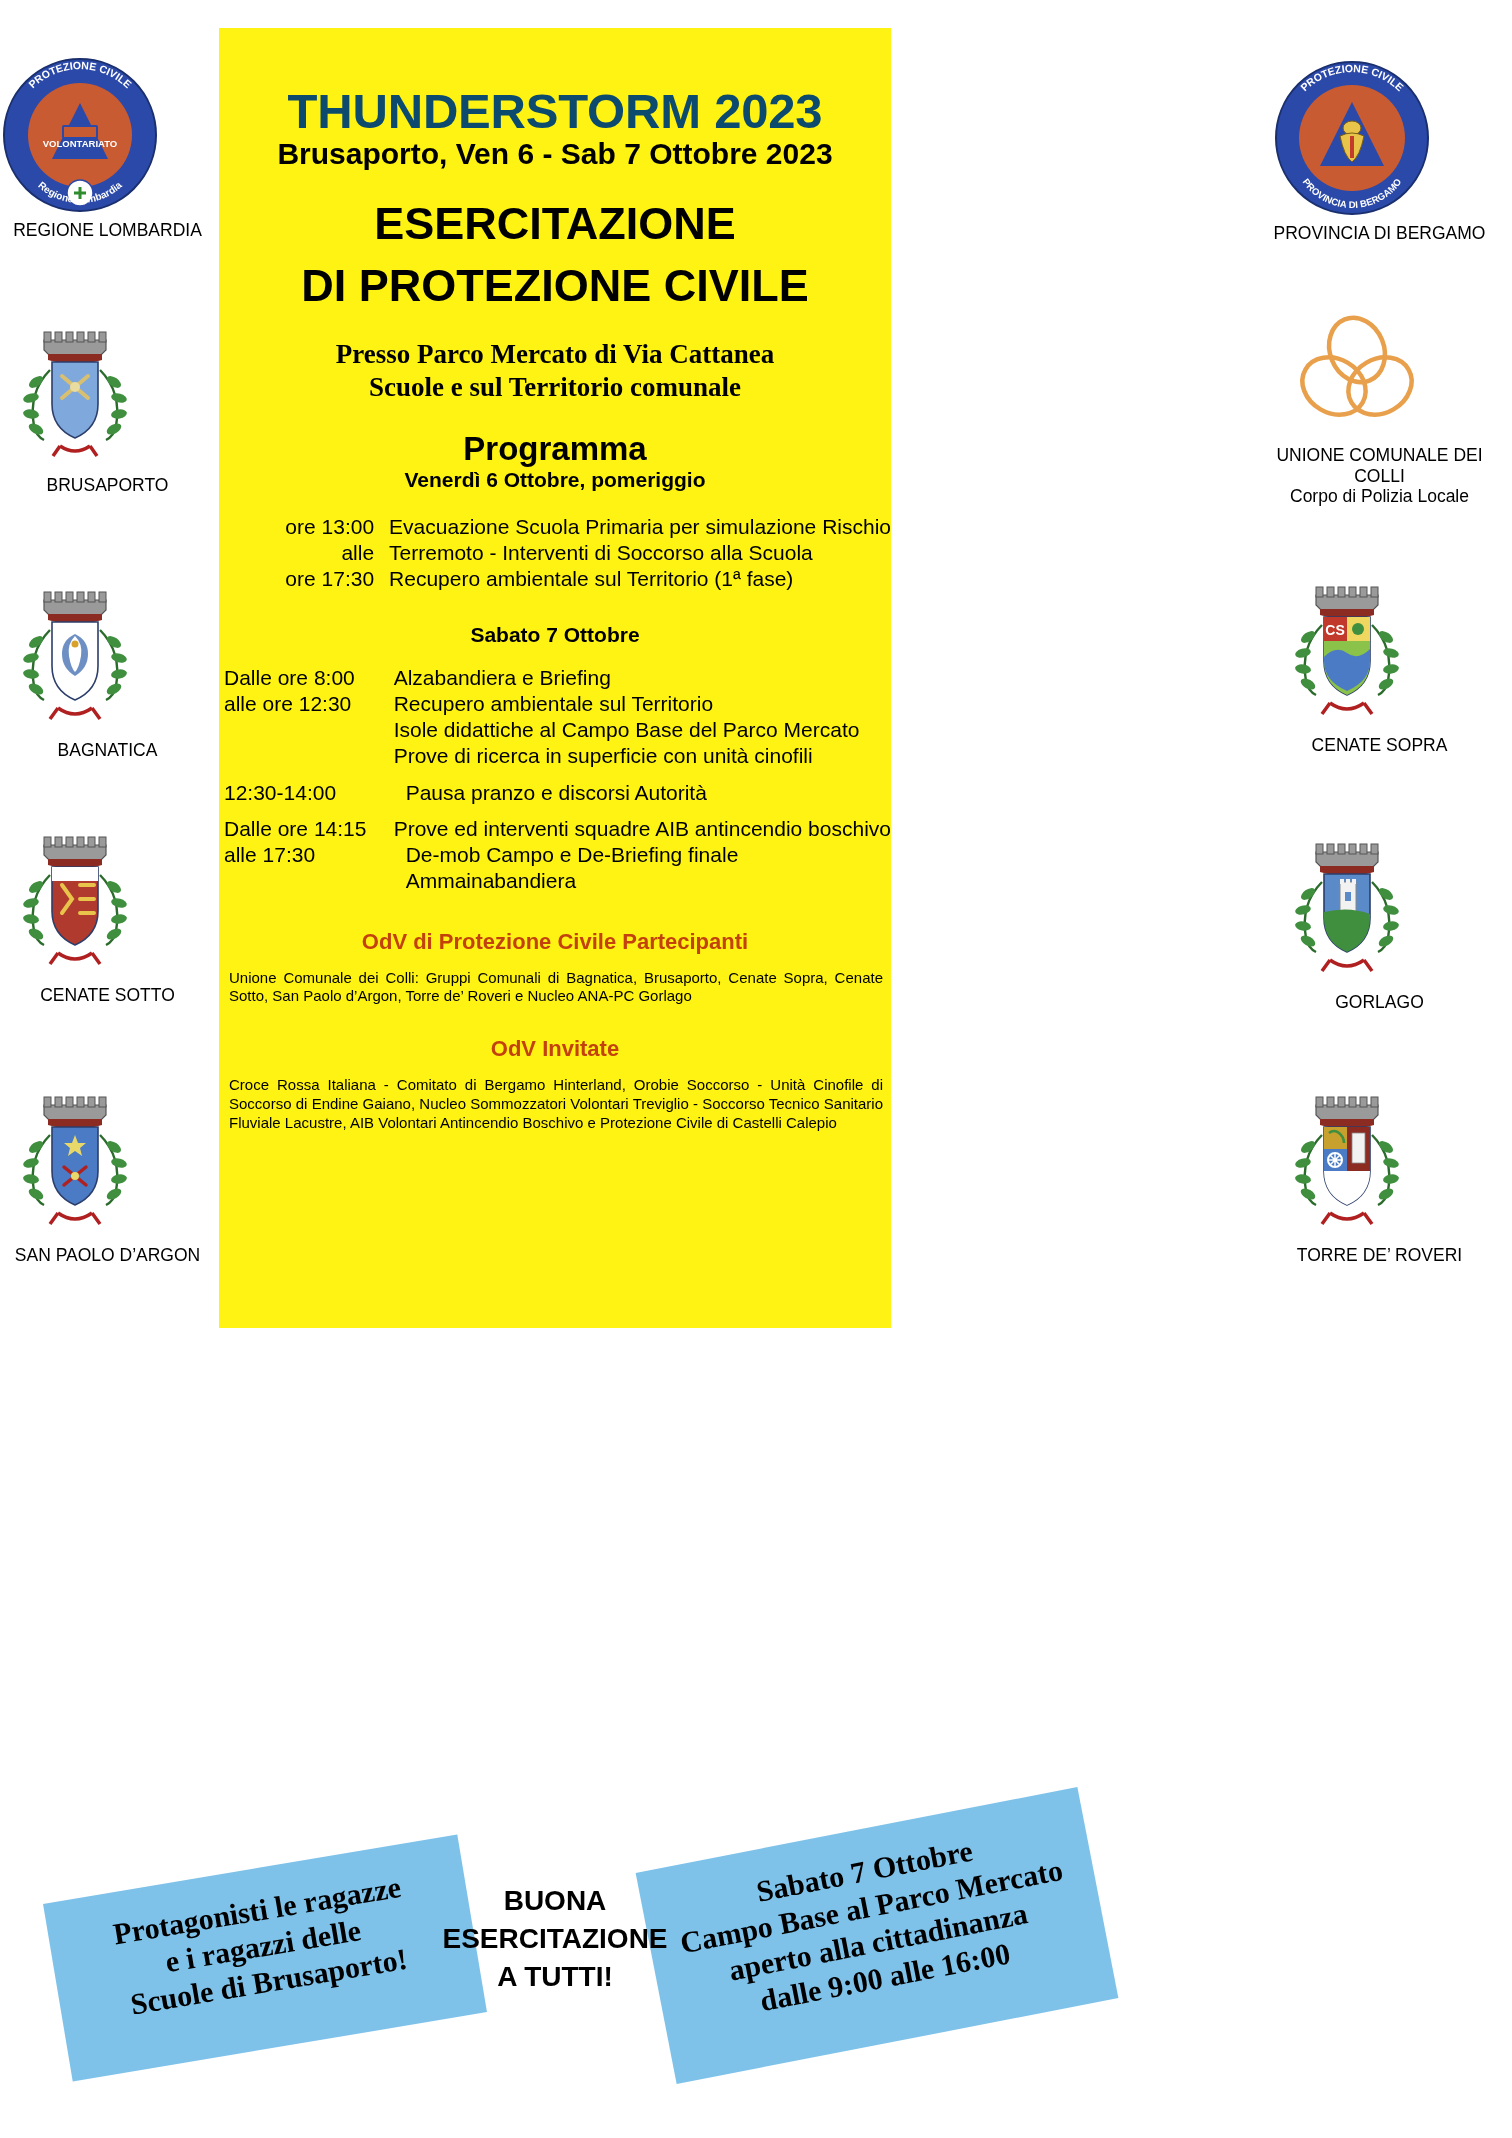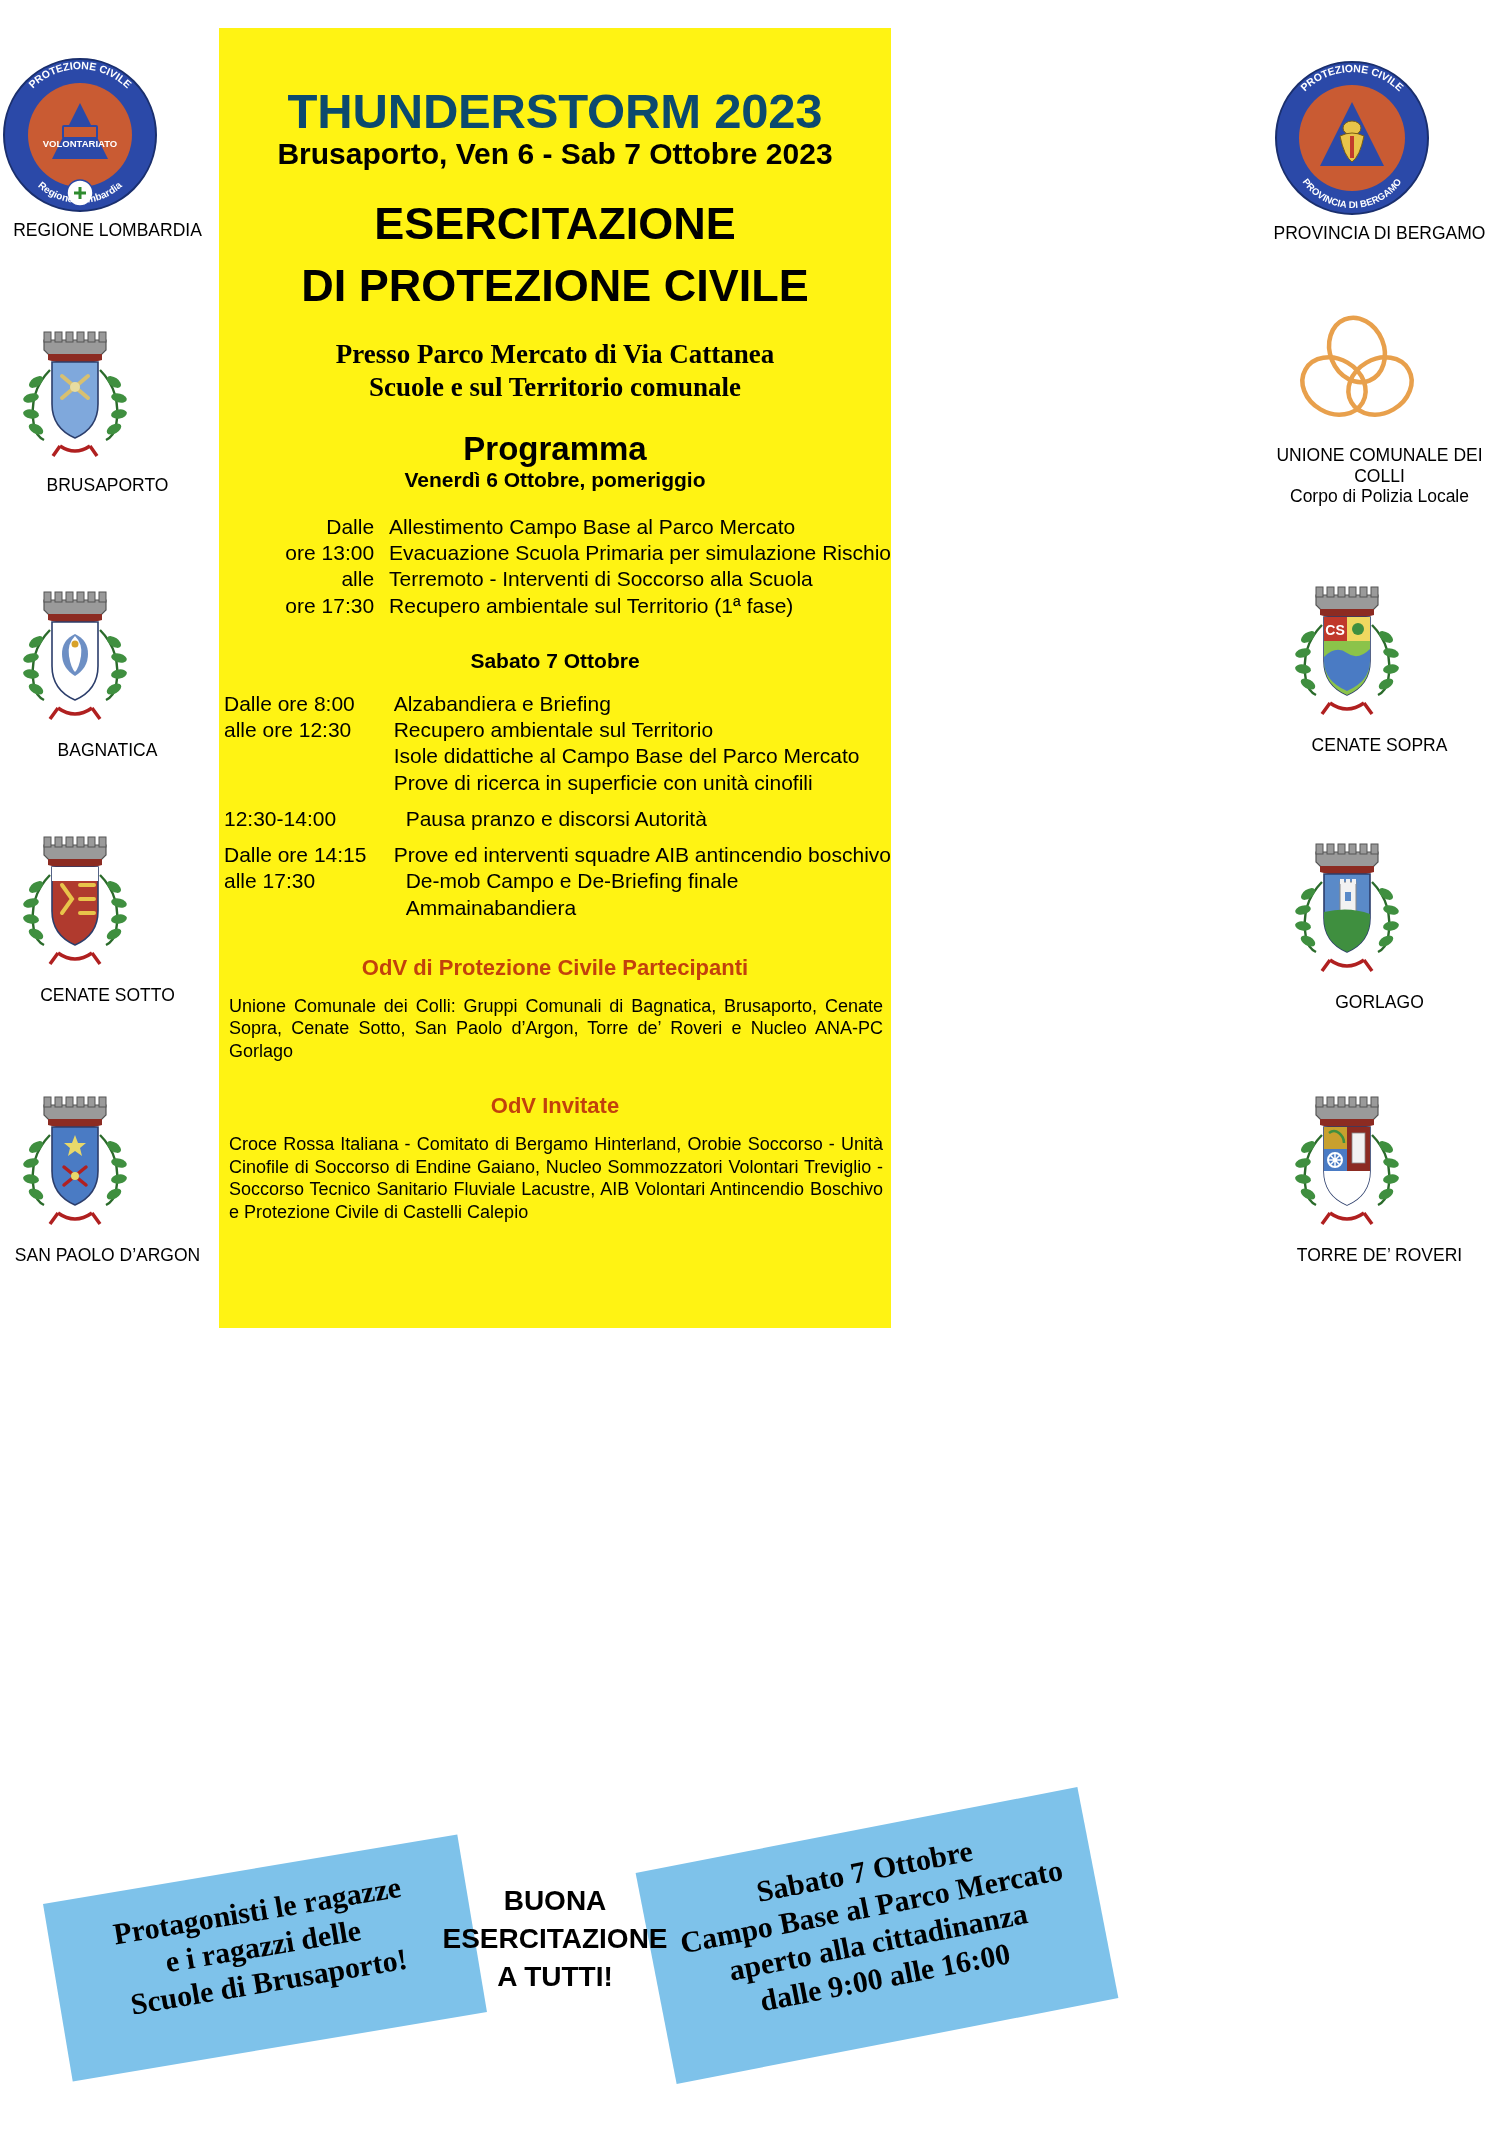--- a/index.html
+++ b/index.html
@@ -113,21 +113,21 @@
     text-align: center;
     font-weight: bold;
     font-size: 22px;
     color: #c2410c;
   }
   #odv-part-head { margin-top: 34px; }
   #odv-inv-head  { margin-top: 30px; }
 
   .t-justified {
     text-align: justify;
-    font-size: 18px;
+    font-size: 15px;
     line-height: 1.26;
     color: #000;
     padding: 0 8px 0 10px;
     margin-top: 14px;
   }
 
   
   .logo-cell {
     position: absolute;
     width: 215px;
@@ -549,24 +549,20 @@
     <div>Scuole e sul Territorio comunale</div>
   </div>
 
   <div class="t-programma">Programma</div>
 
   <div class="t-dayhead fri">Venerdì 6 Ottobre, pomeriggio</div>
   <div id="friday-block">
     <table class="sched">
       <tbody>
         <tr>
-          <td class="time">Dalle</td>
-          <td class="desc">Allestimento Campo Base al Parco Mercato</td>
-        </tr>
-        <tr>
           <td class="time">ore 13:00</td>
           <td class="desc">Evacuazione Scuola Primaria per simulazione Rischio</td>
         </tr>
         <tr>
           <td class="time">alle</td>
           <td class="desc">Terremoto - Interventi di Soccorso alla Scuola</td>
         </tr>
         <tr>
           <td class="time">ore 17:30</td>
           <td class="desc">Recupero ambientale sul Territorio (1ª fase)</td>

